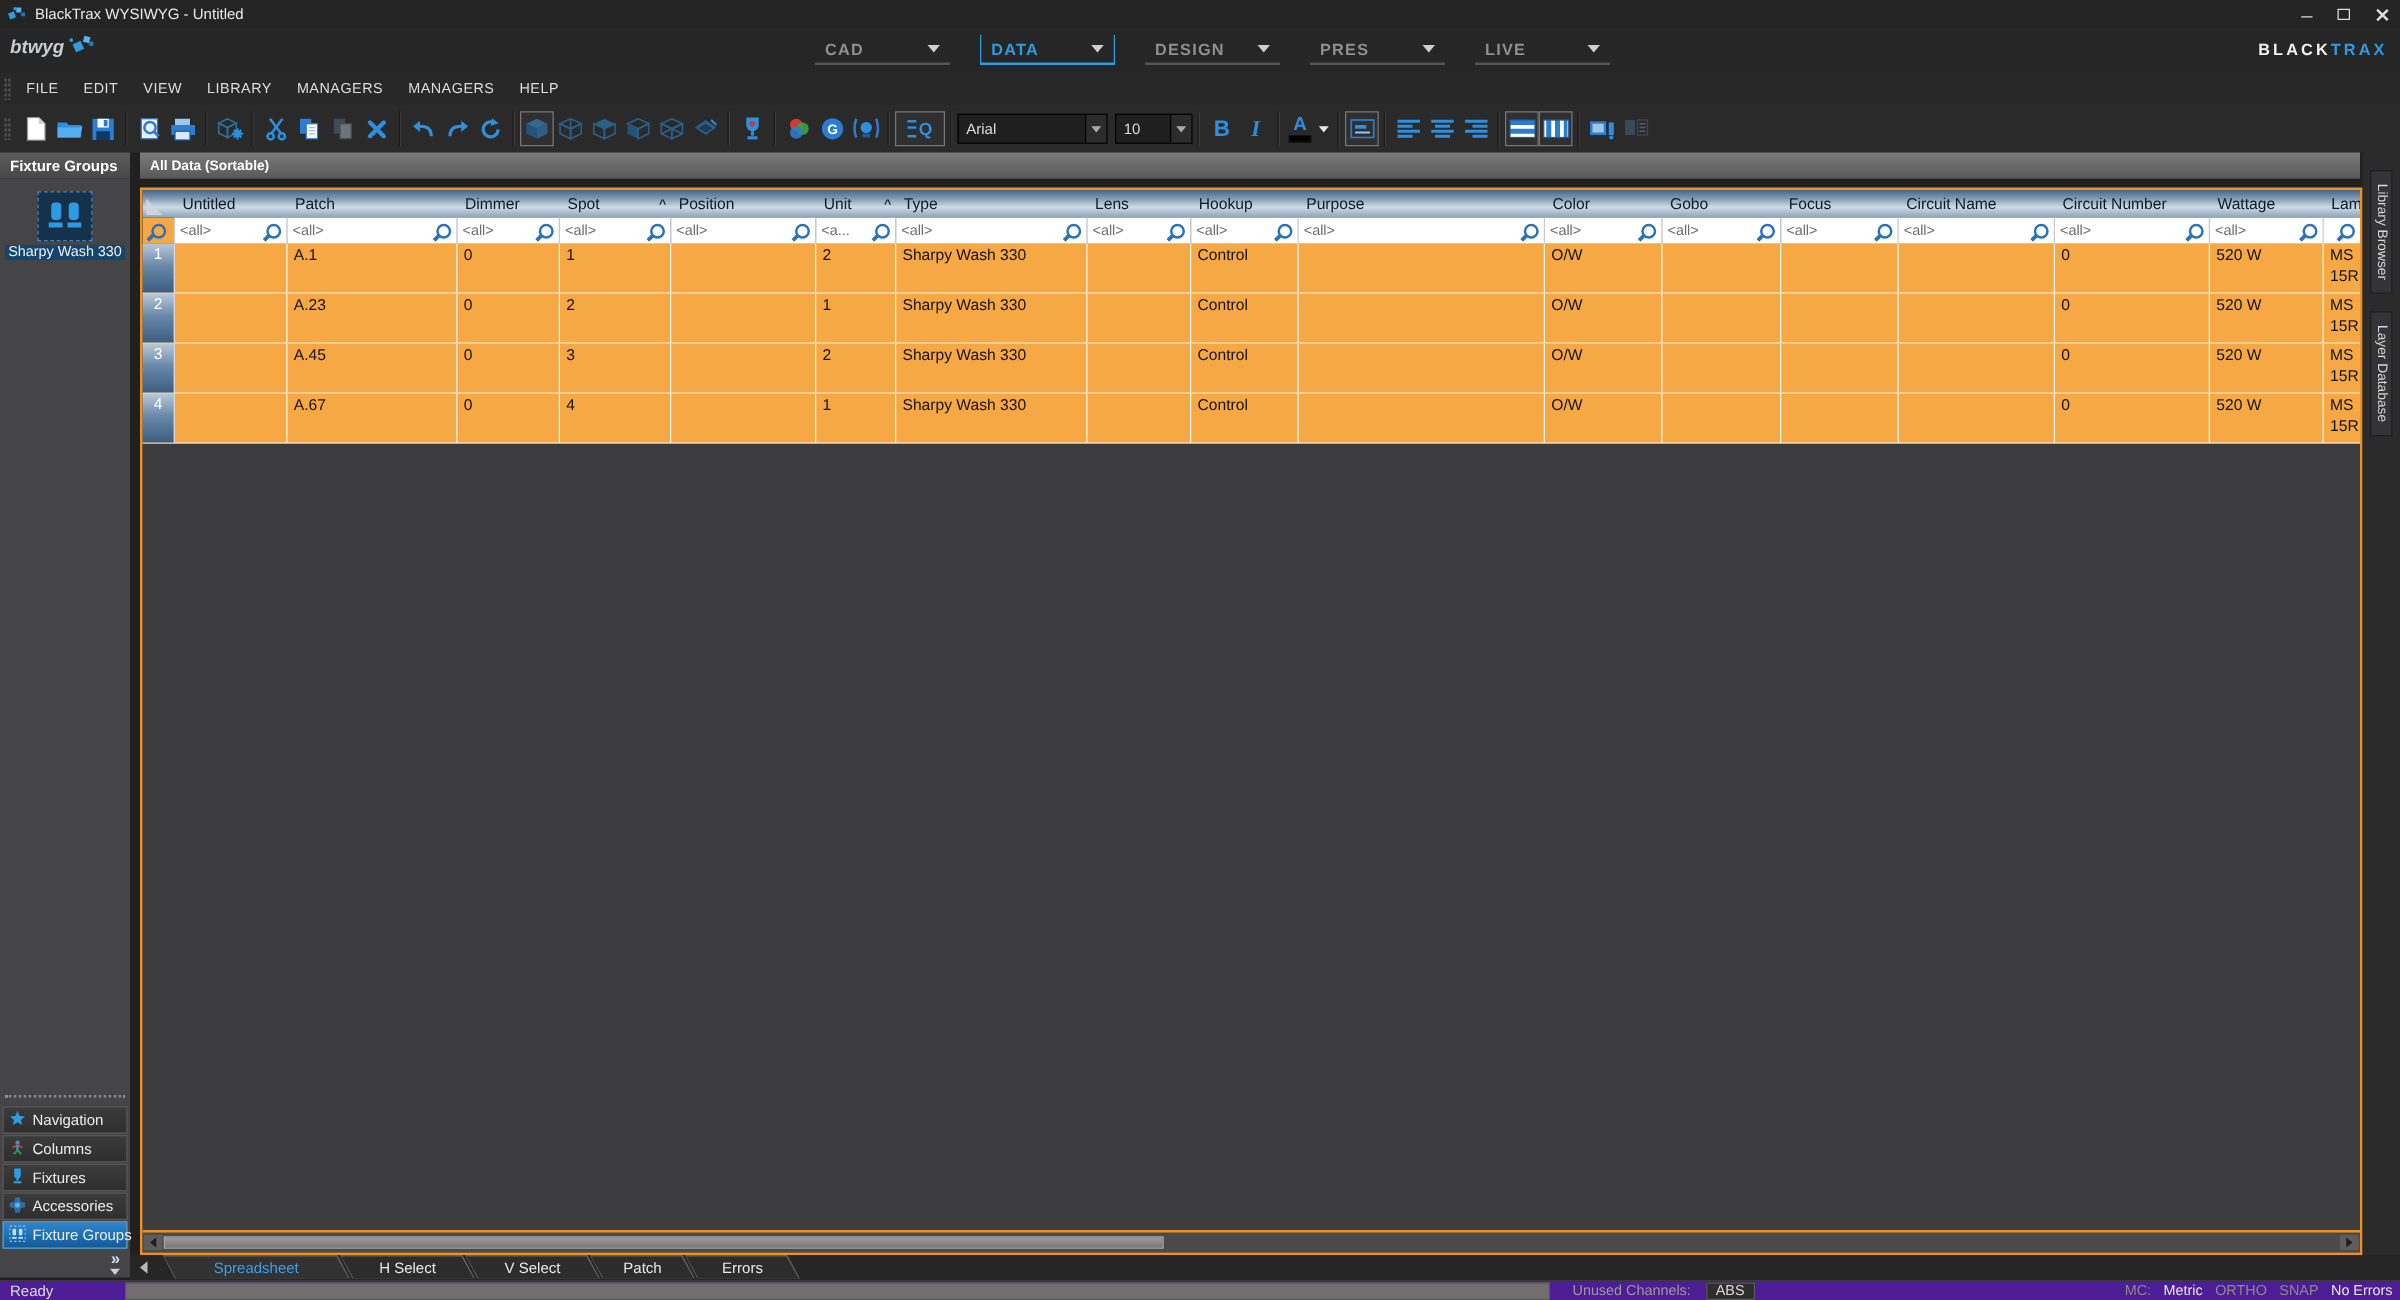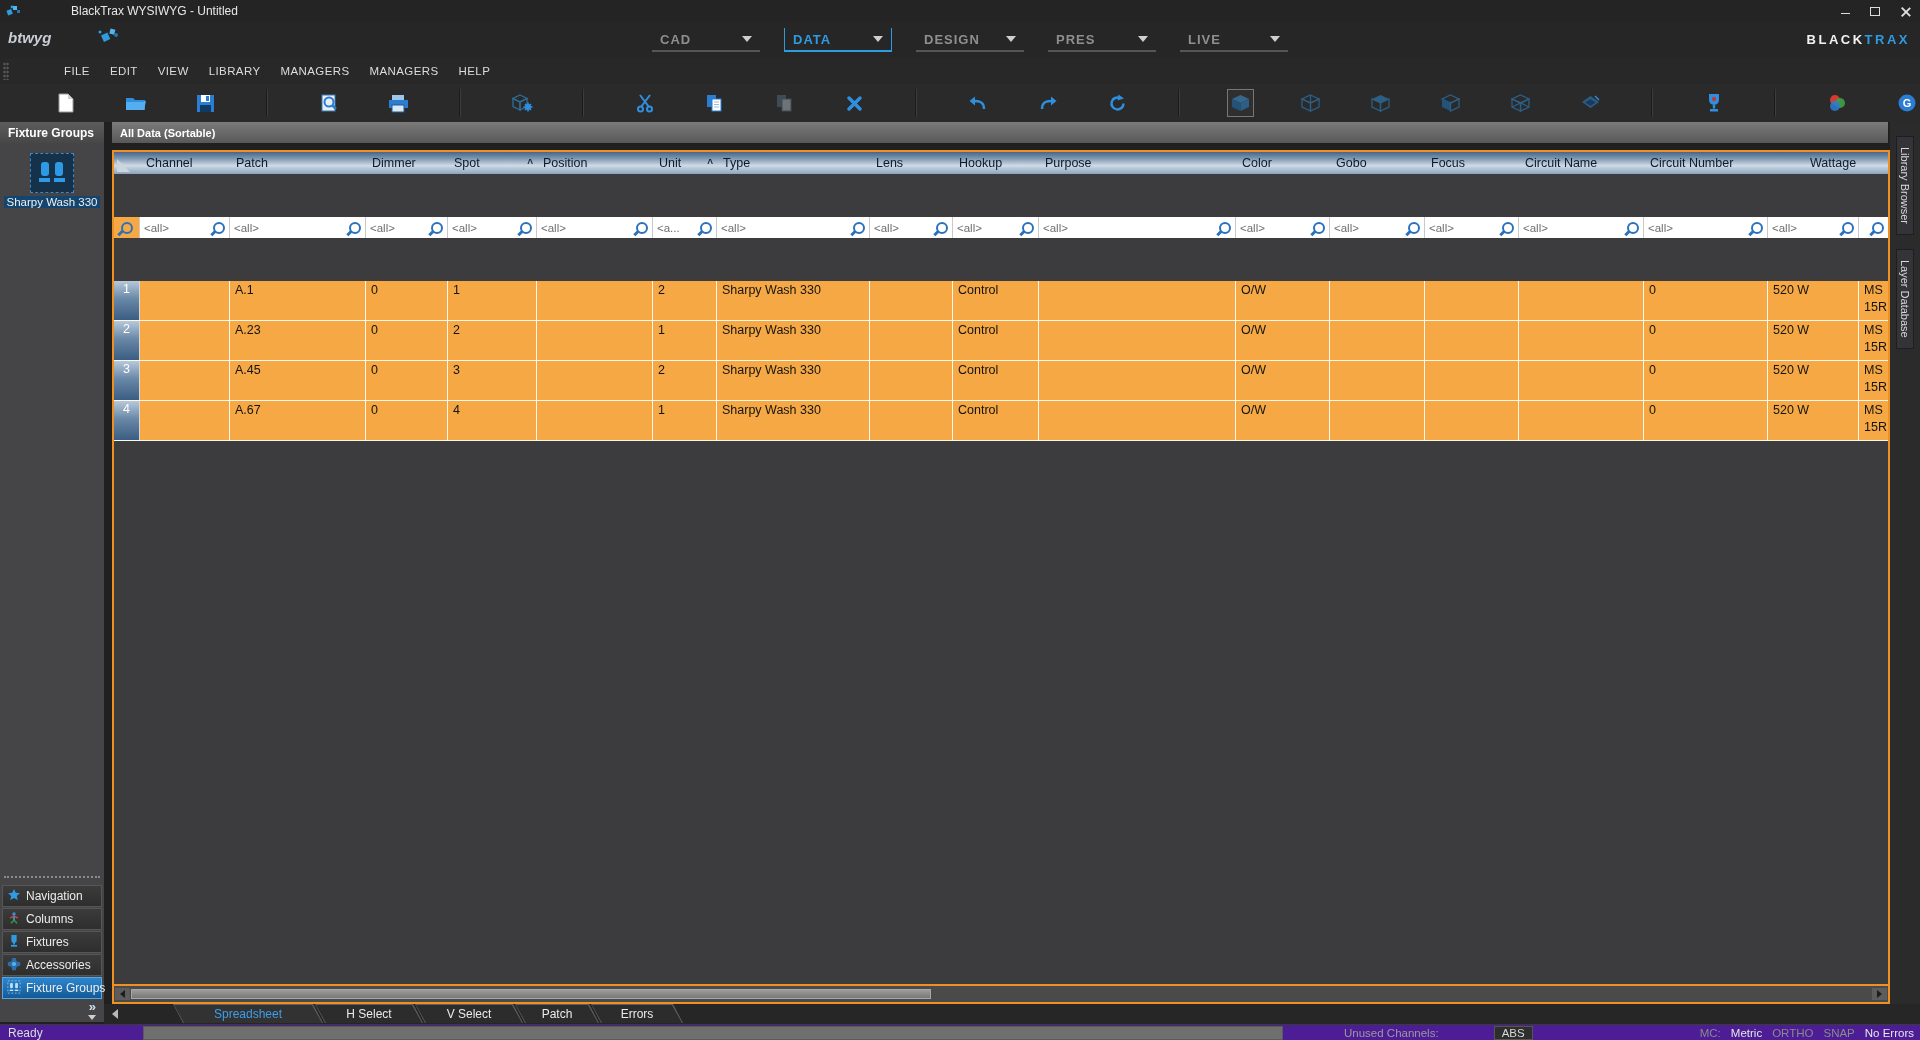--- a/index.html
+++ b/index.html
@@ -1,19 +1,19 @@
 <!DOCTYPE html>
 <html><head>
 <meta charset="utf-8">
 <style>
   html,body{margin:0;padding:0;background:#202020;}
   body{width:1920px;height:1040px;position:relative;overflow:hidden;
        font-family:"Liberation Sans",sans-serif;color:#e0e0e0;font-size:12px;
        -webkit-font-smoothing:antialiased;}
-  .abs{position:absolute;gap:43px;}
+  .abs{position:absolute;}
 
   
   #titlebar{left:0;top:0;width:1920px;height:22px;background:#242424;display:flex;align-items:center;}
   #app-icon{width:16px;height:14px;margin:0 6px 0 6px;}
   #win-title{font-size:12px;color:#e8e8e8;}
   #win-btns{margin-left:auto;display:flex;height:22px;}
   .win-btn{width:30px;height:22px;display:flex;align-items:center;justify-content:center;cursor:default;}
   .glyph-min{width:9px;height:1px;background:#ddd;margin-top:5px;}
   .glyph-max{width:8px;height:7px;border:1px solid #ddd;}
   .glyph-close{position:relative;width:9px;height:9px;}
@@ -603,21 +603,21 @@
       <span class="chev">»</span>
       <span class="dn"></span>
     </div>
   </div>
 </div>
 
 <div id="panel" class="abs">
   <div id="grid-header">
       <div class="hd-cell hd-corner" style="width: 26px;"></div>
       <div class="hd-cell" style="width: 90px;">
-        <span>Channel</span>
+        <span>Untitled</span>
       </div>
       <div class="hd-cell" style="width: 136px;">
         <span>Patch</span>
       </div>
       <div class="hd-cell" style="width: 82px;">
         <span>Dimmer</span>
       </div>
       <div class="hd-cell" style="width: 89px;">
         <span>Spot</span>
         <span class="hd-sort">^</span>
@@ -649,21 +649,21 @@
       </div>
       <div class="hd-cell" style="width: 94px;">
         <span>Focus</span>
       </div>
       <div class="hd-cell" style="width: 125px;">
         <span>Circuit Name</span>
       </div>
       <div class="hd-cell" style="width: 124px;">
         <span>Circuit Number</span>
       </div>
-      <div class="hd-cell" style="width: 91px; margin-left: 36px;">
+      <div class="hd-cell" style="width: 91px;">
         <span>Wattage</span>
       </div>
       <div class="hd-cell" style="width: 30px;">
         <span>Lamp</span>
       </div>
     </div>
   <div id="grid-filter">
       <div class="ft-cell ft-first" style="width: 26px;">
         <span class="mag"></span>
       </div>

